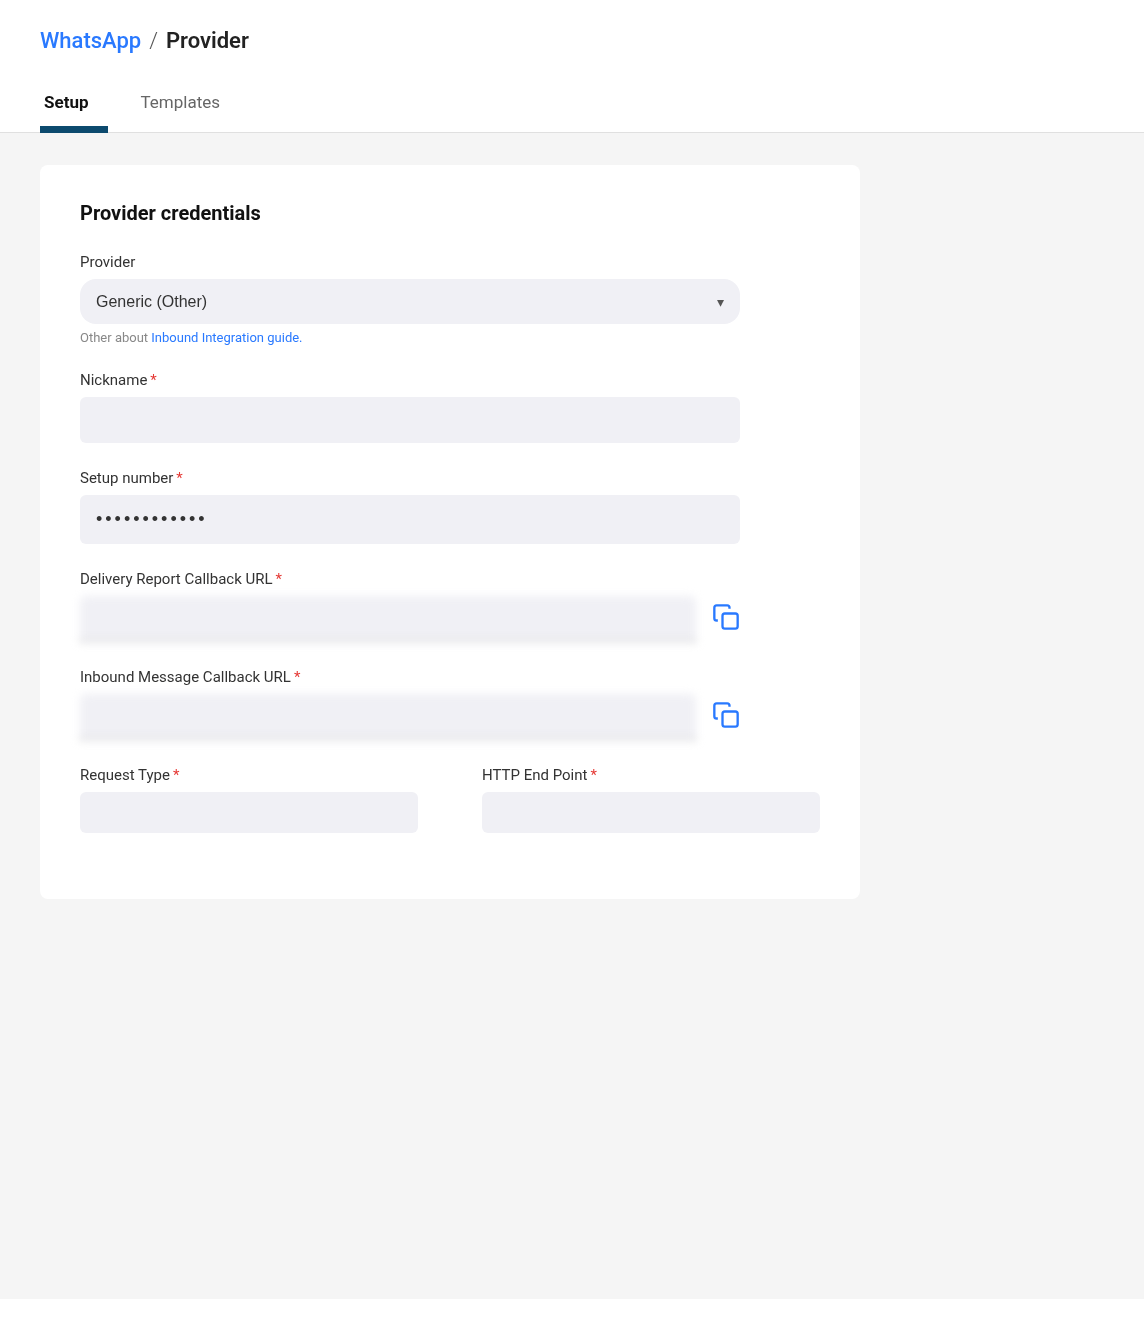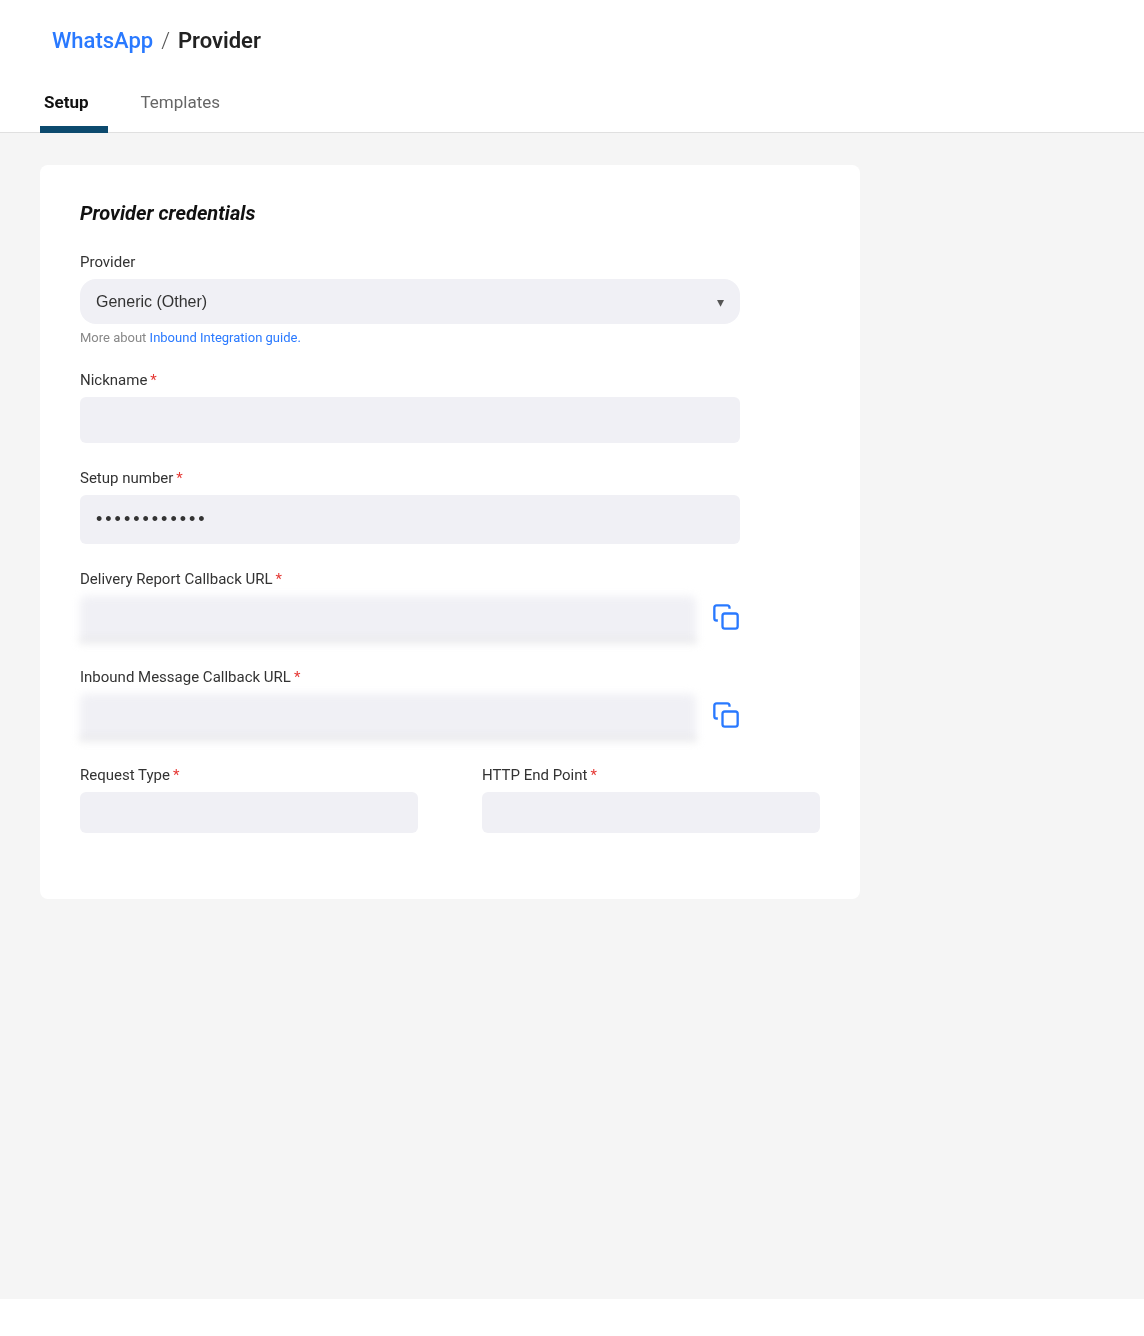--- a/index.html
+++ b/index.html
@@ -13,21 +13,21 @@
       color: #333;
       width: 1144px;
       min-height: 1336px;
     }
     .page-wrapper {
       background: #fff;
       min-height: 1336px;
     }
     
     .breadcrumb-area {
-      padding: 28px 40px 0 52px;
+      padding: 28px 40px 0 40px;
     }
     .breadcrumb {
       display: flex;
       align-items: center;
       gap: 8px;
       font-size: 22px;
       font-weight: 500;
     }
     .breadcrumb-link {
       color: #2979ff;
@@ -77,21 +77,20 @@
       background: #fff;
       border-radius: 8px;
       padding: 36px 40px 40px 40px;
       max-width: 820px;
     }
     .section-title {
       font-size: 20px;
       font-weight: 700;
       color: #111;
       margin-bottom: 28px;
-      font-style: italic;
     }
     
     .form-group {
       margin-bottom: 26px;
     }
     .form-label {
       font-size: 15px;
       color: #333;
       margin-bottom: 8px;
       display: flex;
@@ -222,21 +221,21 @@
         <div class="select-wrapper">
           <select>
             <option>Generic (Other)</option>
             <option>Twilio</option>
             <option>MessageBird</option>
             <option>Vonage</option>
           </select>
           <span class="select-chevron">▾</span>
         </div>
         <div class="helper-text">
-          <span>More about </span>
+          <span>Other about </span>
           <a class="helper-link" href="#">Inbound Integration guide.</a>
         </div>
       </div>
 
       <div class="form-group">
         <div class="form-label">
           <span>Nickname</span>
           <span class="required-star">*</span>
         </div>
         <input type="text" class="form-input" style="">

